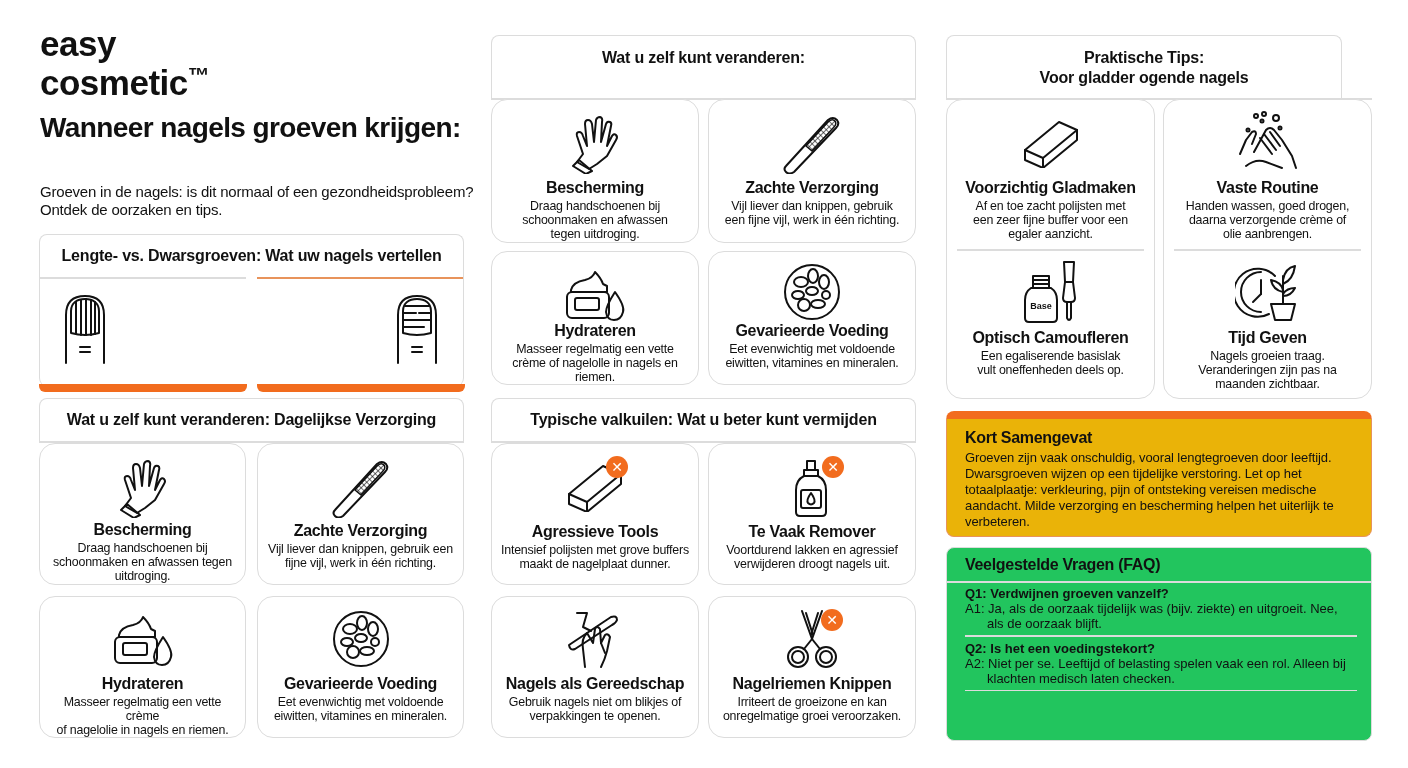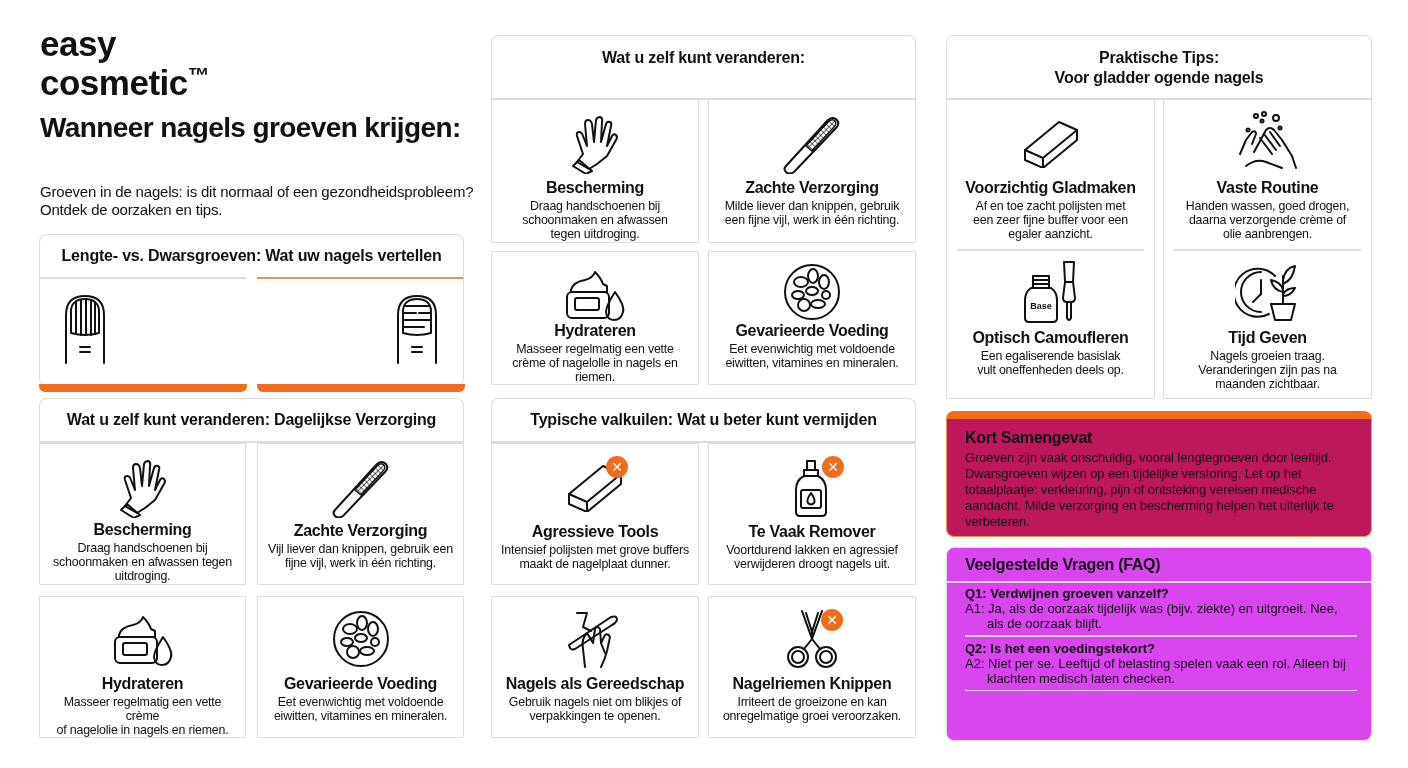--- a/index.html
+++ b/index.html
@@ -1,21 +1,21 @@
 <!DOCTYPE html>
 <html><head>
 <meta charset="utf-8">
 <style>
   * { box-sizing: border-box; margin: 0; padding: 0; }
   html, body { width: 1408px; height: 768px; background: #ffffff; overflow: hidden; }
   body { font-family: "Liberation Sans", "DejaVu Sans", sans-serif; color: #111; position: relative; }
   .card { position: absolute; background: #fff; border: 1.5px solid #dcdcdc; border-radius: 8px; }
   .card-title { font-weight: bold; text-align: center; color: #111; letter-spacing: -0.2px; }
 
-  .tile { position: absolute; background: #fff; border: 1.5px solid #dcdcdc; border-radius: 1px; text-align: center; }
+  .tile { position: absolute; background: #fff; border: 1.5px solid #dcdcdc; border-radius: 16px; text-align: center; }
   .tile .ico { position: absolute; left: 50%; transform: translateX(-50%); }
   .tile h4 { position: absolute; left: 0; right: 0; font-size: 16px; font-weight: bold; letter-spacing: -0.3px; color: #111; }
   .tile p { position: absolute; left: 6px; right: 6px; font-size: 12.4px; line-height: 14px; color: #111; letter-spacing: -0.2px; }
 
   .badge { position: absolute; width: 22px; height: 22px; border-radius: 50%; background: #f26c1e; color: #fff; font-size: 14px; font-weight: bold; line-height: 22px; text-align: center; }
 
   svg { display: block; }
   svg .s { fill: none; stroke: #111; stroke-width: 2; stroke-linecap: round; stroke-linejoin: round; }
 
   .faq-q { font-weight: bold; font-size: 13px; line-height: 15px; }
@@ -164,21 +164,21 @@
           <pattern id="hatch2" width="4" height="4" patternUnits="userSpaceOnUse" patternTransform="rotate(45)">
             <line x1="0" y1="0" x2="0" y2="4" stroke="#111" stroke-width="1.2"></line>
             <line x1="0" y1="0" x2="4" y2="0" stroke="#111" stroke-width="1.2"></line>
           </pattern>
         </defs>
       <path class="s" d="M5 54 L47 8 Q52 4 56 8 Q59 12 55 16 L13 60 Q8 63 5 60 Q2 57 5 54 Z"></path>
       <path d="M25 34 L47 10 Q51 6 54 9 Q56 12 53 15 L31 39 Z" fill="url(#hatch2)" stroke="#111" stroke-width="1.5"></path>
     </svg>
   </div>
   <h4 style="top:79px;">Zachte Verzorging</h4>
-  <p style="top:99px;"><span>Milde liever dan knippen, gebruik</span><br><span>een fijne vijl, werk in één richting.</span></p>
+  <p style="top:99px;"><span>Vijl liever dan knippen, gebruik</span><br><span>een fijne vijl, werk in één richting.</span></p>
 </div>
 
 <div class="tile" style="left:491px;top:251px;width:208px;height:134px;">
   <div class="ico" style="top:14px;">
     <svg width="64" height="56" viewBox="0 0 64 56">
       <path class="s" d="M8 24 Q10 16 22 14 Q30 12 32 6 Q38 12 40 18 L44 20 V26 H8 Z"></path>
       <rect class="s" x="4" y="26" width="42" height="26" rx="5"></rect>
       <rect class="s" x="12" y="32" width="24" height="12" rx="2"></rect>
       <path class="s" d="M52 26 Q62 40 60 46 Q58 54 51 54 Q44 54 43 46 Q43 40 52 26 Z"></path>
     </svg>
@@ -262,21 +262,21 @@
       <ellipse class="s" cx="42" cy="48" rx="10" ry="10"></ellipse>
       <ellipse class="s" cx="14" cy="48" rx="6" ry="6" stroke-width="1.4"></ellipse>
       <ellipse class="s" cx="42" cy="48" rx="6" ry="6" stroke-width="1.4"></ellipse>
     </svg>
   </div>
   <div class="badge" style="left:112px;top:12px;">✕</div>
   <h4 style="top:78px;">Nagelriemen Knippen</h4>
   <p style="top:98px;"><span>Irriteert de groeizone en kan</span><br><span>onregelmatige groei veroorzaken.</span></p>
 </div>
 
-<div class="card" style="left:946px;top:35px;width:426px;height:64px;border-bottom:none;border-radius:8px 8px 0 0;">
+<div class="card" style="left:946px;top:35px;width:396px;height:64px;border-bottom:none;border-radius:8px 8px 0 0;">
   <div class="card-title" style="position:absolute;left:0;right:0;top:12px;font-size:16px;line-height:20px;">
     <div>Praktische Tips:</div>
     <div>Voor gladder ogende nagels</div>
   </div>
 </div>
 <div style="position:absolute;left:946px;width:426px;top:98px;height:1.5px;background:#dcdcdc;"></div>
 
 <div class="tile" style="left:946px;top:99px;width:209px;height:300px;">
   <div class="ico" style="top:16px;">
     <svg width="60" height="52" viewBox="0 0 60 52">
@@ -332,26 +332,26 @@
       <path class="s" d="M48 44 V16"></path>
       <path class="s" d="M48 24 Q58 20 60 6 Q50 8 48 20"></path>
       <path class="s" d="M48 32 Q38 30 36 20 Q46 22 48 30"></path>
       <path class="s" d="M48 36 Q56 36 60 28 Q52 28 48 34"></path>
     </svg>
   </div>
   <h4 style="top:229px;">Tijd Geven</h4>
   <p style="top:249px;"><span>Nagels groeien traag.</span><br><span>Veranderingen zijn pas na</span><br><span>maanden zichtbaar.</span></p>
 </div>
 
-<div style="position:absolute;left:946px;top:411px;width:426px;height:126px;border:1.5px solid #e8935b;border-top:8px solid #f26c1e;border-radius:8px;background:#be185d;">
+<div style="position:absolute;left:946px;top:411px;width:426px;height:126px;border:1.5px solid #e8935b;border-top:8px solid #f26c1e;border-radius:8px;background:#eab308;">
   <div style="position:absolute;left:18px;top:10px;font-weight:bold;font-size:16px;letter-spacing:-0.3px;">Kort Samengevat</div>
   <div style="position:absolute;left:18px;right:14px;top:31px;font-size:13px;line-height:16px;letter-spacing:-0.1px;">Groeven zijn vaak onschuldig, vooral lengtegroeven door leeftijd. Dwarsgroeven wijzen op een tijdelijke verstoring. Let op het totaalplaatje: verkleuring, pijn of ontsteking vereisen medische aandacht. Milde verzorging en bescherming helpen het uiterlijk te verbeteren.</div>
 </div>
 
-<div style="position:absolute;left:946px;top:547px;width:426px;height:194px;border:1.5px solid #dcdcdc;border-radius:8px;background:#d946ef;">
+<div style="position:absolute;left:946px;top:547px;width:426px;height:194px;border:1.5px solid #dcdcdc;border-radius:8px;background:#22c55e;">
   <div style="position:absolute;left:18px;top:8px;font-weight:bold;font-size:16px;letter-spacing:-0.3px;">Veelgestelde Vragen (FAQ)</div>
   <div style="position:absolute;left:0;right:0;top:33px;height:1.5px;background:#dcdcdc;"></div>
   <div style="position:absolute;left:18px;right:14px;top:38px;">
     <div>
       <div class="faq-q">Q1: Verdwijnen groeven vanzelf?</div>
       <div class="faq-a">A1: Ja, als de oorzaak tijdelijk was (bijv. ziekte) en uitgroeit. Nee, als de oorzaak blijft.</div>
     </div>
     <div class="faq-sep"></div>
     <div>
       <div class="faq-q">Q2: Is het een voedingstekort?</div>

